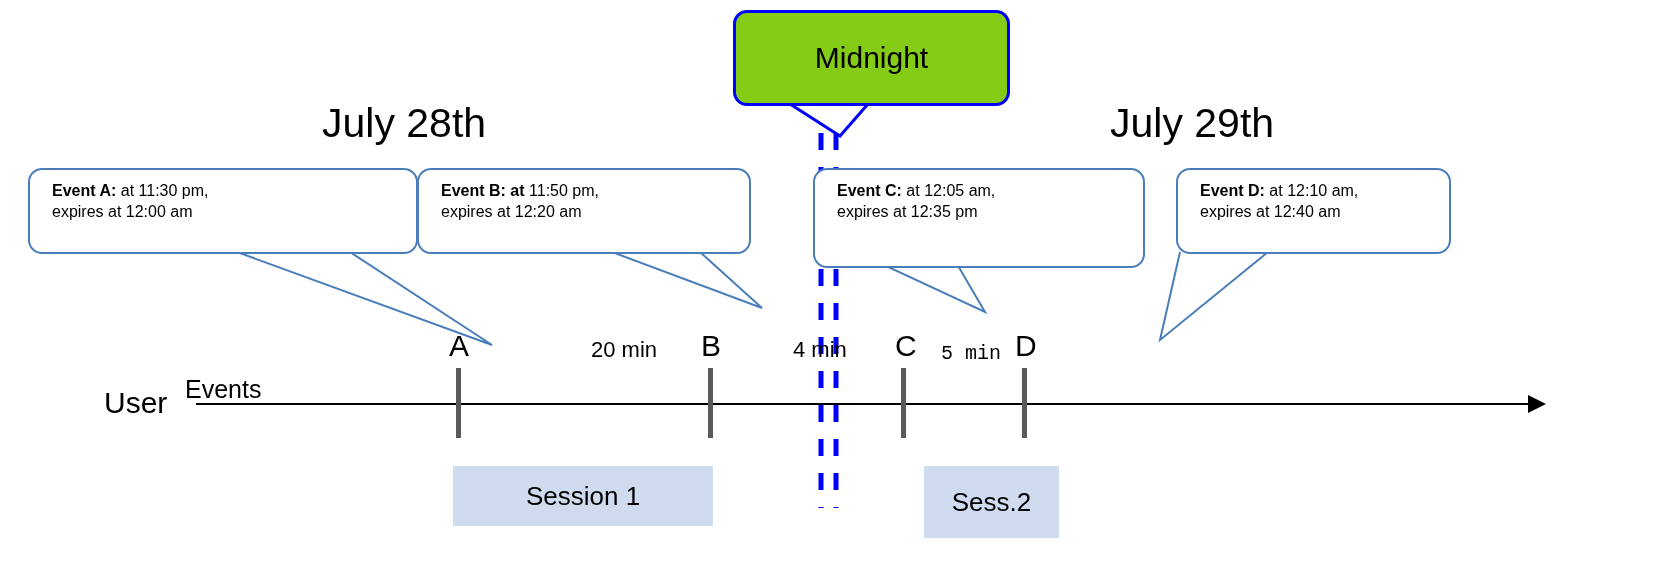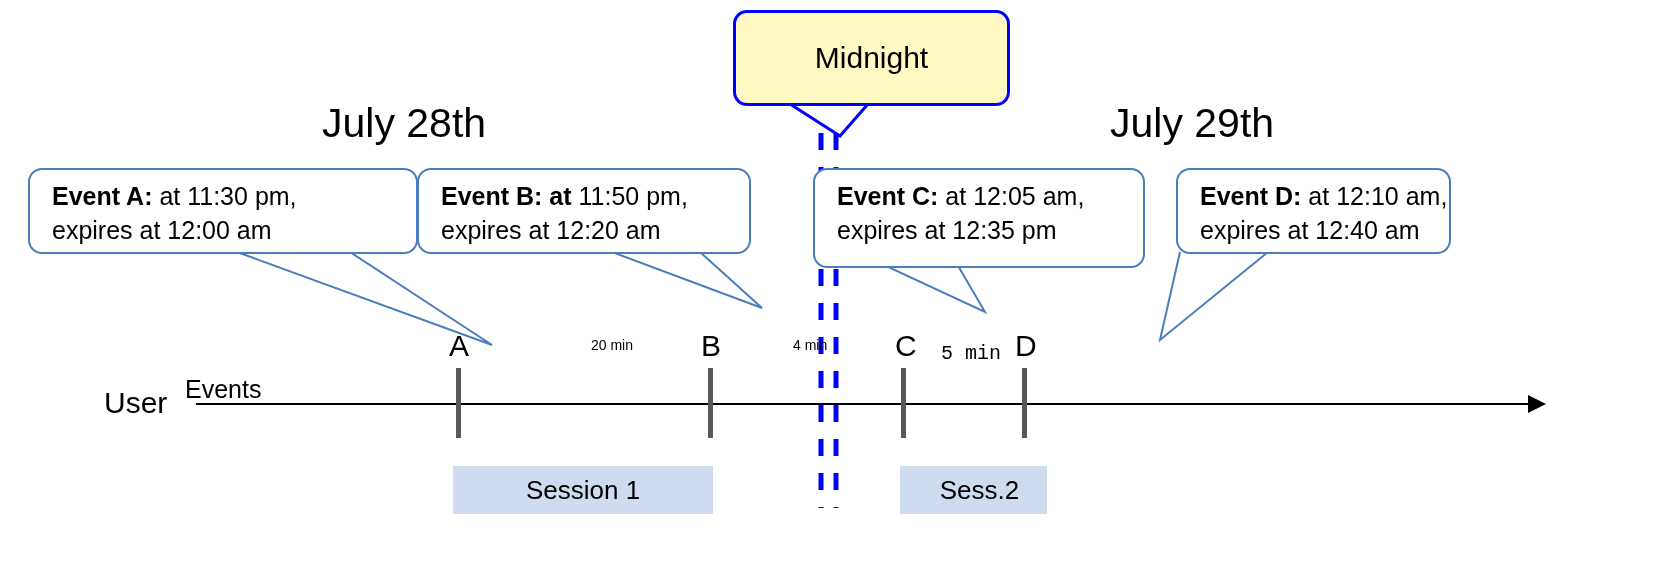--- a/index.html
+++ b/index.html
@@ -19,52 +19,52 @@
     overflow: hidden;
   }
 
   
   .callout {
     position: absolute;
     box-sizing: border-box;
     border: 2px solid #4a7ebb;
     border-radius: 14px;
     background: #ffffff;
-    font-size: 25px;
+    font-size: 16px;
     line-height: 1.34;
     color: #000000;
     padding: 10px 14px 10px 22px;
     white-space: nowrap;
   }
   .callout b { font-weight: bold; }
 
   .midnight-box {
     position: absolute;
     box-sizing: border-box;
     border: 3px solid #0000ff;
     border-radius: 14px;
-    background: #fef9c3;
+    background: #84cc16;
     font-size: 30px;
     color: #000000;
     display: flex;
     align-items: center;
     justify-content: center;
   }
 
   
   .txt {
     position: absolute;
     white-space: nowrap;
     color: #000000;
   }
   .date-label { font-size: 41px; }
   .axis-label { font-size: 30px; }
   .events-label { font-size: 25px; }
   .evt-letter { font-size: 30px; }
-  .interval-label { font-size: 14px; }
+  .interval-label { font-size: 22px; }
   .interval-label.small { font-size: 20px; font-family: Liberation Mono, monospace; }
 
   
   .timeline-line {
     position: absolute;
     background: #000000;
     height: 2px;
   }
   .arrow-head {
     position: absolute;
@@ -171,20 +171,20 @@
 
   <div class="txt evt-letter" style="left:449px; top:329px;">A</div>
   <div class="txt evt-letter" style="left:701px; top:329px;">B</div>
   <div class="txt evt-letter" style="left:895px; top:329px;">C</div>
   <div class="txt evt-letter" style="left:1015px; top:329px;">D</div>
 
   <div class="txt interval-label" style="left:591px; top:337px;">20 min</div>
   <div class="txt interval-label" style="left:793px; top:337px;">4 min</div>
   <div class="txt interval-label small" style="left:941px; top:342px;">5 min</div>
 
-  <div class="session" style="left:453px; top:466px; width:260px; height:48px;">
+  <div class="session" style="left:453px; top:466px; width:260px; height:60px;">
     <span>Session 1</span>
   </div>
-  <div class="session" style="left:900px; top:466px; width:135px; height:48px;padding-left:12px;">
+  <div class="session" style="left:924px; top:466px; width:135px; height:72px;">
     <span>Sess.2</span>
   </div>
 
 </div>
 
 </body></html>

